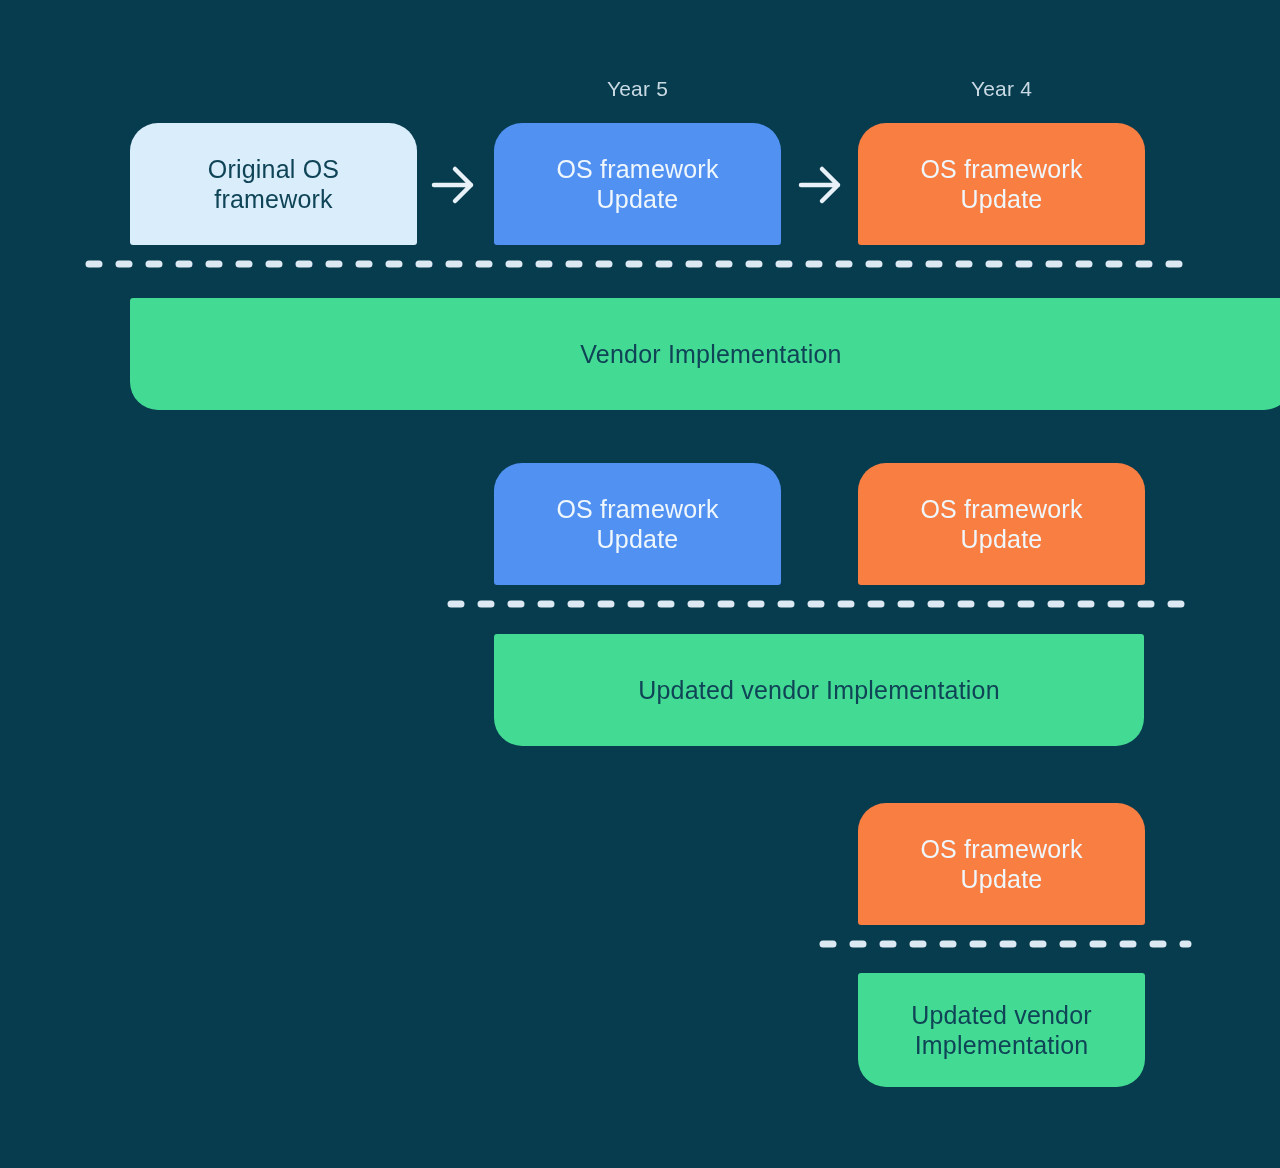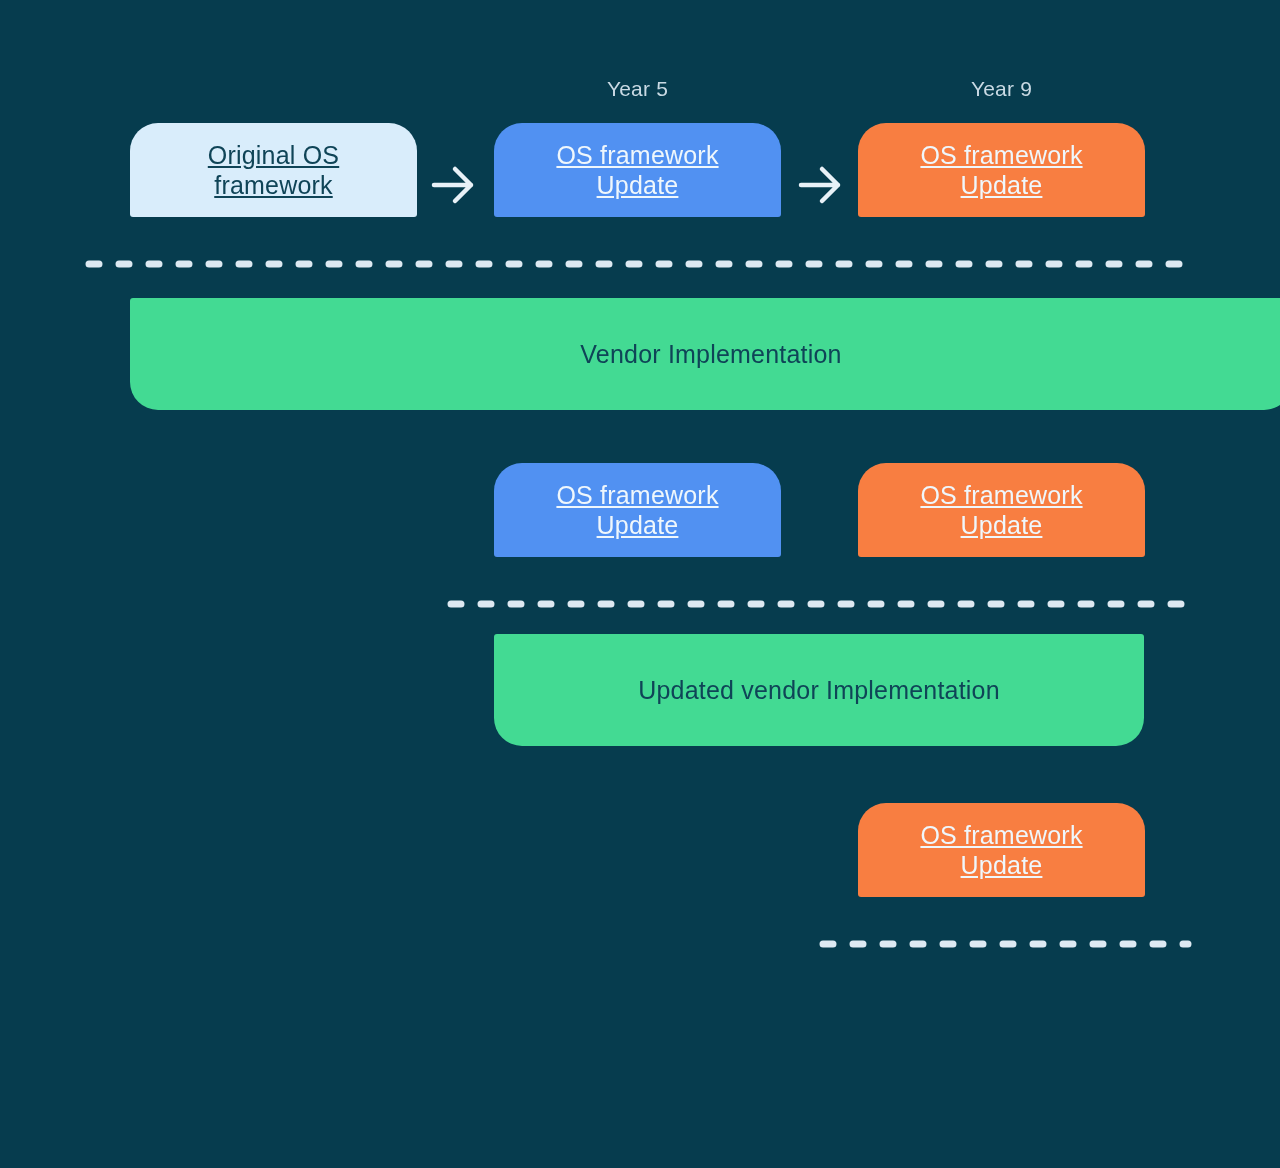--- a/index.html
+++ b/index.html
@@ -30,43 +30,42 @@
     display:flex;
     align-items:center;
     justify-content:center;
     text-align:center;
     white-space:pre-line;
     font-size:25px;
     line-height:30px;
     letter-spacing:.2px;
   }
   .fw{
-    height:94px;
+    height:122px;
     width:287px;
     border-radius:28px 28px 3px 3px;
-    text-decoration:underline;
   }
   .impl{
     height:112px;
     border-radius:3px 3px 28px 28px;
   }
   .lightblue{background:#D9EDFB;color:#0F4457;}
   .blue{background:#5191F2;color:#EFF7FC;}
   .orange{background:#F87E41;color:#EFF7FC;}
   .green{background:#43DA93;color:#0F4457;}
   .flow-arrow{position:absolute;width:44px;height:44px;}
   .dash-line{position:absolute;height:8px;}
 </style>
 </head>
 <body>
 
 <div class="canvas">
 
   <div class="year-label" style="left:494px;">Year 5</div>
-  <div class="year-label" style="left:858px;">Year 9</div>
+  <div class="year-label" style="left:858px;">Year 4</div>
 
   <div class="box fw lightblue" style="left:130px;top:123px;">
     <span>Original OS
 framework</span>
   </div>
 
   <svg class="flow-arrow" style="left:431px;top:163px;" viewBox="0 0 44 44">
     <path d="M3,22 H40 M24,6 L40,22 L24,38" fill="none" stroke="#E8F1F7" stroke-width="4.5" stroke-linecap="round" stroke-linejoin="round"></path>
   </svg>
 
@@ -112,14 +111,18 @@
 
   <div class="box fw orange" style="left:858px;top:803px;">
     <span>OS framework
 Update</span>
   </div>
 
   <svg class="dash-line" style="left:818px;top:940px;width:374px;" viewBox="0 0 374 8">
     <line x1="5" y1="4" x2="370" y2="4" stroke="#DDE9F2" stroke-width="7" stroke-linecap="round" stroke-dasharray="10 20"></line>
   </svg>
 
+  <div class="box impl green" style="left:858px;top:973px;width:287px;height:114px;">
+    <span>Updated vendor
+Implementation</span>
+  </div>
 
 </div>
 
 </body></html>

